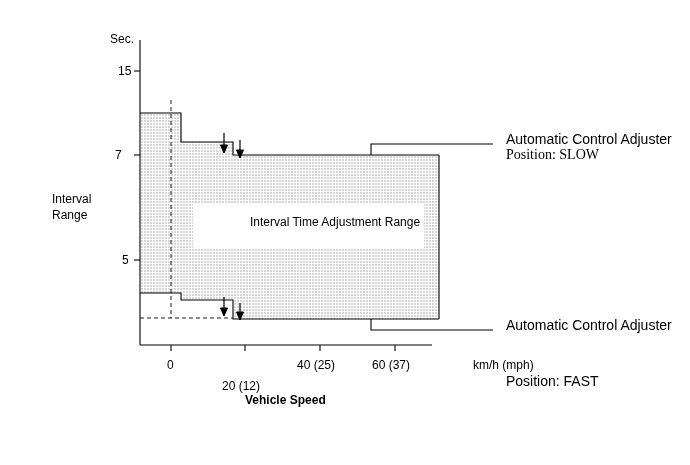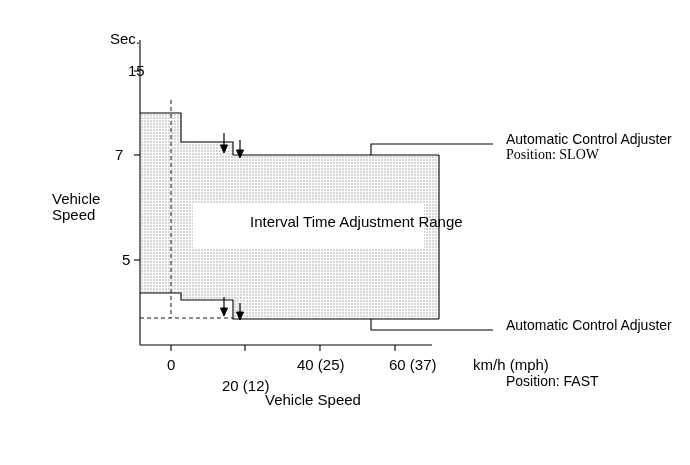--- a/index.html
+++ b/index.html
@@ -16,21 +16,21 @@
     overflow: hidden;
   }
   #chart-root {
     position: absolute;
     left: 0; top: 0;
     width: 690px;
     height: 465px;
   }
   .txt {
     position: absolute;
-    font-size: 15px;
+    font-size: 12px;
     line-height: 14px;
     color: #000;
     white-space: pre;
   }
   .label-right { font-size: 14px; }
   svg { position: absolute; left: 0; top: 0; }
 </style>
 </head>
 <body>
 
@@ -90,34 +90,34 @@
     <g>
       <polyline points="371,155 371,144 493,144" fill="none" stroke="#000000" stroke-width="1.1"></polyline>
     </g>
     <g>
       <polyline points="371,319 371,330 493,330" fill="none" stroke="#000000" stroke-width="1.1"></polyline>
     </g>
   </svg>
 
   <div class="txt" style="left:110px; top:32px;">Sec.</div>
 
-  <div class="txt" style="left:128px; top:64px;">15</div>
+  <div class="txt" style="left:118px; top:64px;">15</div>
   <div class="txt" style="left:115px; top:148px;">7</div>
   <div class="txt" style="left:122px; top:253px;">5</div>
 
-  <div class="txt" style="left:52px; top:192px;">Vehicle</div>
-  <div class="txt" style="left:52px; top:208px;">Speed</div>
+  <div class="txt" style="left:52px; top:192px;">Interval</div>
+  <div class="txt" style="left:52px; top:208px;">Range</div>
 
   <div class="txt" style="left:167px; top:358px;">0</div>
   <div class="txt" style="left:222px; top:358px;margin-top:21px;">20 (12)</div>
   <div class="txt" style="left:297px; top:358px;">40 (25)</div>
-  <div class="txt" style="left:372px; top:358px;margin-left:17px;">60 (37)</div>
+  <div class="txt" style="left:372px; top:358px;">60 (37)</div>
   <div class="txt" style="left:440px; top:358px;padding-left:33px;">km/h (mph)</div>
 
-  <div class="txt" style="left:265px; top:393px;">Vehicle Speed</div>
+  <div class="txt" style="left:245px; top:393px;font-weight:bold;">Vehicle Speed</div>
 
   <div class="txt" style="left:211px; top:215px;margin-left:39px;">Interval Time Adjustment Range</div>
 
   <div class="txt label-right" style="left:506px; top:132px;">Automatic Control Adjuster</div>
   <div class="txt label-right" style="left:506px; top:148px;font-family:Liberation Serif, serif;">Position: SLOW</div>
 
   <div class="txt label-right" style="left:506px; top:318px;">Automatic Control Adjuster</div>
   <div class="txt label-right" style="left:506px; top:334px;margin-top:40px;">Position: FAST</div>
 
 </div>

